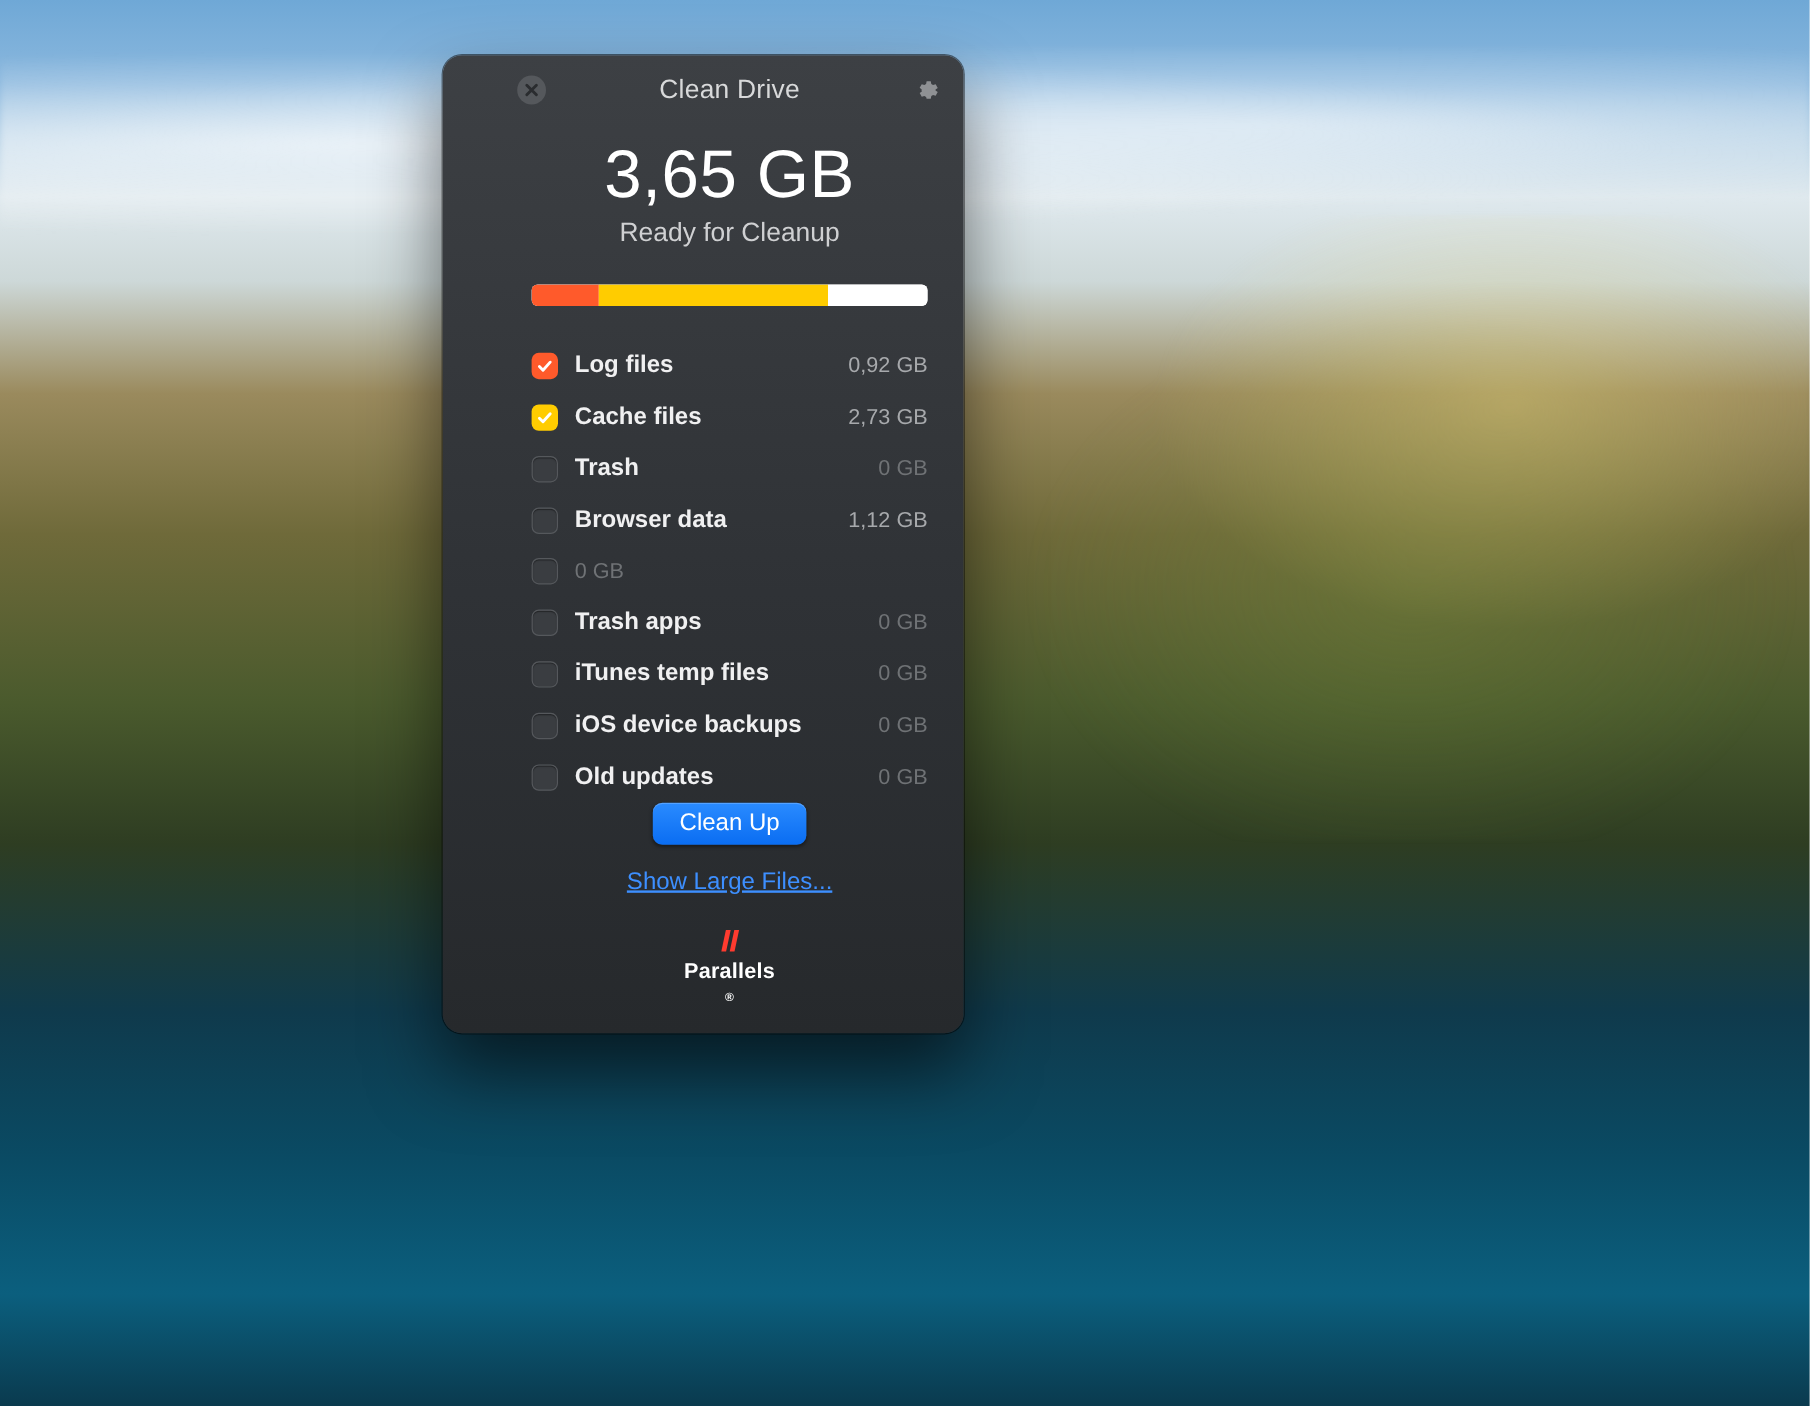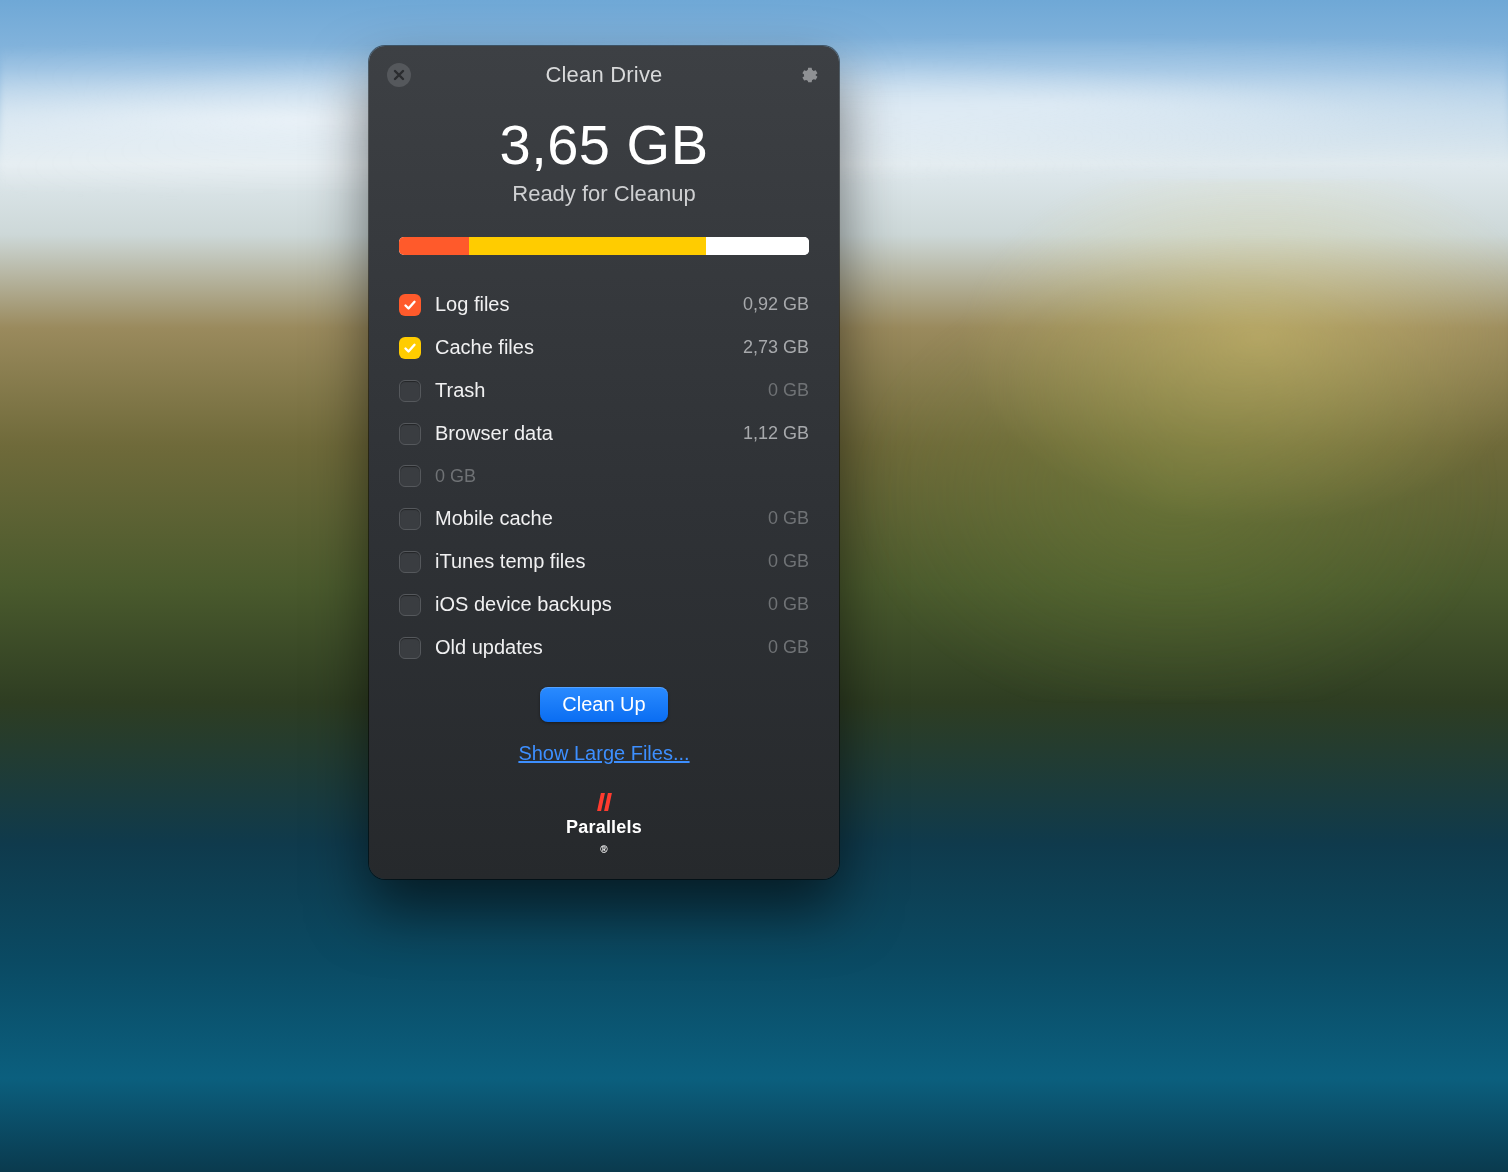--- a/index.html
+++ b/index.html
@@ -51,26 +51,27 @@
       radial-gradient(60% 60% at 70% 30%, rgba(230,210,120,0.4), rgba(0,0,0,0) 60%),
       radial-gradient(60% 70% at 60% 60%, rgba(120,140,60,0.35), rgba(0,0,0,0) 65%);
     filter: blur(2px);
   }
 
   
   .window {
     position: absolute;
     left: 369px;
     top: 46px;
-    width: 470px;
+    width: 390px;
     border-radius: 16px;
     background: linear-gradient(180deg, #3d4044 0%, #2f3236 55%, #26292c 100%);
     box-shadow: 0 30px 60px rgba(0,0,0,0.55), 0 0 0 1px rgba(0,0,0,0.5);
     color: #e9e9ea;
     padding-bottom: 24px;
+    padding-left: 44px;
   }
 
   .titlebar {
     display: flex;
     align-items: center;
     justify-content: space-between;
     padding: 16px 18px 6px 18px;
   }
   .close-btn {
     width: 24px; height: 24px;
@@ -128,20 +129,21 @@
   .cat-row {
     display: flex;
     align-items: center;
     gap: 14px;
     padding: 10px 0;
     font-size: 20px;
   }
   .cat-label {
     flex: 1 1 auto;
     color: #f0f0f1;
+    font-weight: bold;
   }
   .cat-size {
     color: #a7a9ac;
     font-size: 18px;
     white-space: nowrap;
   }
   .cat-size.zero { color: #6f7275; }
 
   .checkbox {
     width: 22px; height: 22px;
@@ -152,21 +154,20 @@
     flex: 0 0 22px;
   }
   .checkbox.unchecked {
     background: #3a3d41;
     border: 1px solid #55585c;
     box-shadow: inset 0 1px 1px rgba(0,0,0,0.4);
   }
   .checkbox.checked svg { width: 14px; height: 14px; display:block; }
 
   .actions {
-    margin-top: 18px;
     text-align: center;
   }
   .cleanup-btn {
     display: inline-block;
     background: linear-gradient(180deg, #2a8bff 0%, #0a6df2 100%);
     color: #ffffff;
     font-size: 20px;
     font-weight: 500;
     padding: 6px 22px;
     border-radius: 8px;
@@ -272,21 +273,21 @@
         <div class="checkbox unchecked"></div>
         <div class="cat-label">Browser data</div>
         <div class="cat-size">1,12 GB</div>
       </div>
       <div class="cat-row">
         <div class="checkbox unchecked"></div>
         <div class="cat-size zero">0 GB</div>
       </div>
       <div class="cat-row">
         <div class="checkbox unchecked"></div>
-        <div class="cat-label">Mobile cache</div>
+        <div class="cat-label">Trash apps</div>
         <div class="cat-size zero">0 GB</div>
       </div>
       <div class="cat-row">
         <div class="checkbox unchecked"></div>
         <div class="cat-label">iTunes temp files</div>
         <div class="cat-size zero">0 GB</div>
       </div>
       <div class="cat-row">
         <div class="checkbox unchecked"></div>
         <div class="cat-label">iOS device backups</div>

